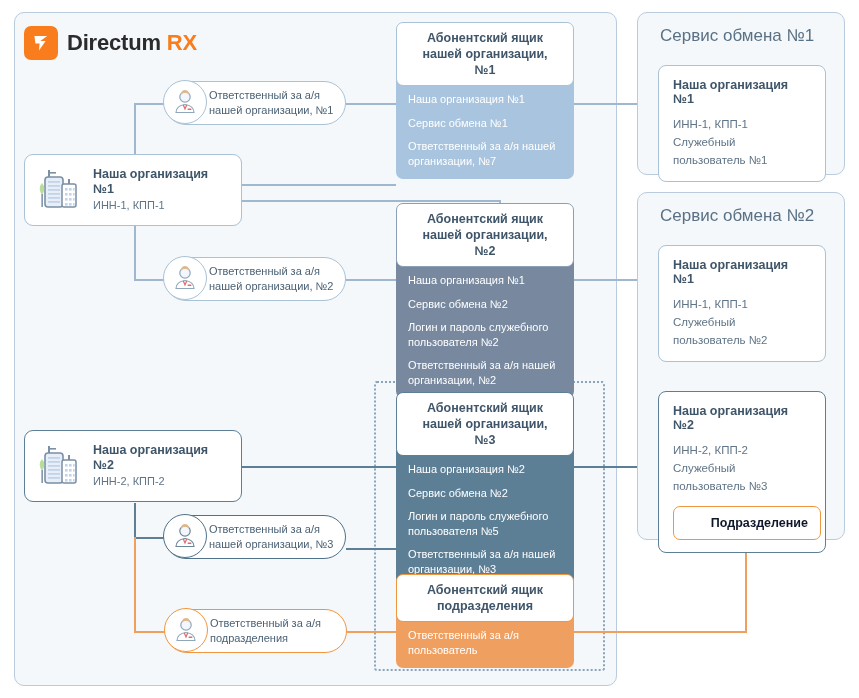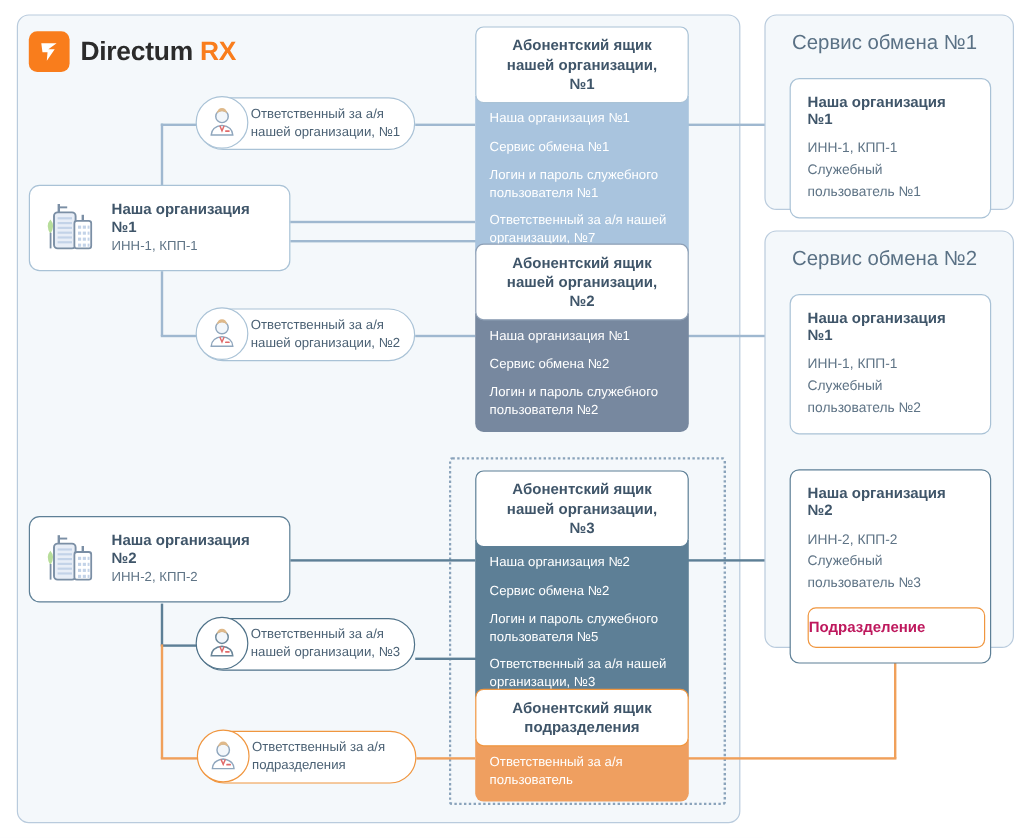--- a/index.html
+++ b/index.html
@@ -98,22 +98,22 @@
   .sorg{
     position:absolute;box-sizing:border-box;background:#ffffff;
     border:1.6px solid #a9c2d6;border-radius:8px;padding:12px 14px;
   }
   .sorg.dark{border-color:#5d7f96;}
   .sorg .st{font-size:12.5px;font-weight:700;color:#3f5569;margin-bottom:10px;}
   .sorg .sl{font-size:11.5px;color:#5f7486;line-height:1.55;}
   .subdiv-btn{
     margin:11px auto 0 auto;display:block;width:148px;
     background:#ffffff;border:1.8px solid #f0963f;border-radius:7px;
-    text-align:left;font-size:12.5px;font-weight:700;color:#be185d;
-    padding:9px 0;box-sizing:border-box;
+    text-align:right;font-size:12.5px;font-weight:700;color:#0f172a;
+    padding:9px 12px;box-sizing:border-box;
   }
 
   
   .dotgroup{
     position:absolute;box-sizing:border-box;
     border:2px dotted #8aa3bb;border-radius:3px;background:transparent;
   }
 </style>
 </head>
 <body>
@@ -320,34 +320,34 @@
   </div>
 
   <div class="mbox m1" style="left:396px;top:22px;width:178px;">
     <div class="head">
       <div>Абонентский ящик</div>
       <div>нашей организации, №1</div>
     </div>
     <div class="body">
       <div class="line">Наша организация №1</div>
       <div class="line">Сервис обмена №1</div>
-      <div class="line">Логин и пароль служебного пользователя №1</div>
       <div class="line">Ответственный за а/я нашей организации, №7</div>
     </div>
   </div>
 
   <div class="mbox m2" style="left:396px;top:203px;width:178px;">
     <div class="head">
       <div>Абонентский ящик</div>
       <div>нашей организации, №2</div>
     </div>
     <div class="body">
       <div class="line">Наша организация №1</div>
       <div class="line">Сервис обмена №2</div>
       <div class="line">Логин и пароль служебного пользователя №2</div>
+      <div class="line">Ответственный за а/я нашей организации, №2</div>
     </div>
   </div>
 
   <div class="mbox m3" style="left:396px;top:392px;width:178px;">
     <div class="head">
       <div>Абонентский ящик</div>
       <div>нашей организации, №3</div>
     </div>
     <div class="body">
       <div class="line">Наша организация №2</div>

